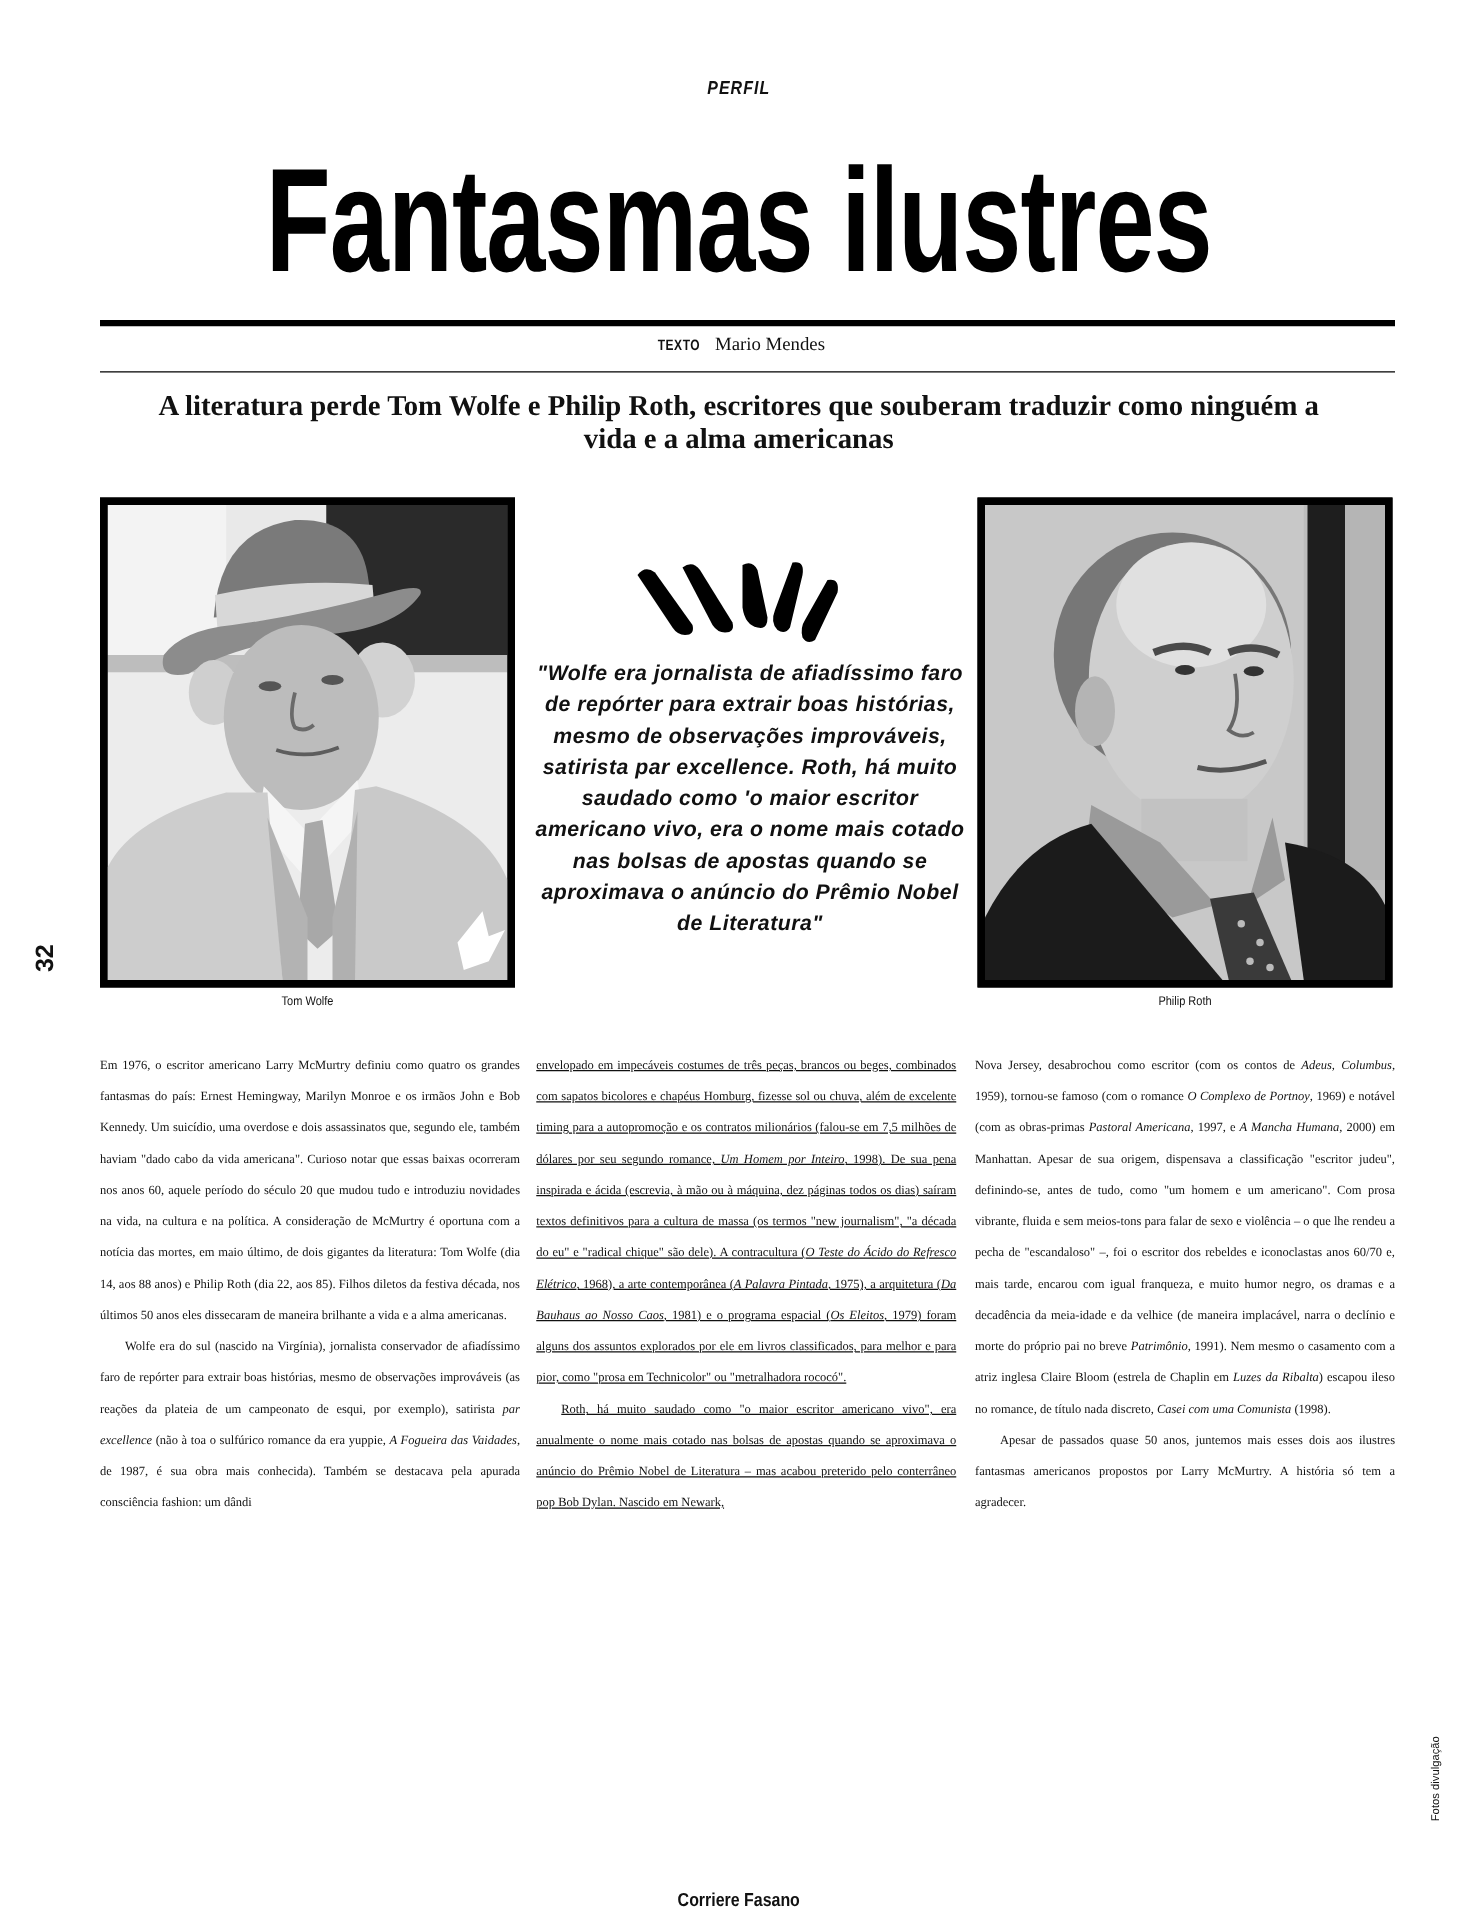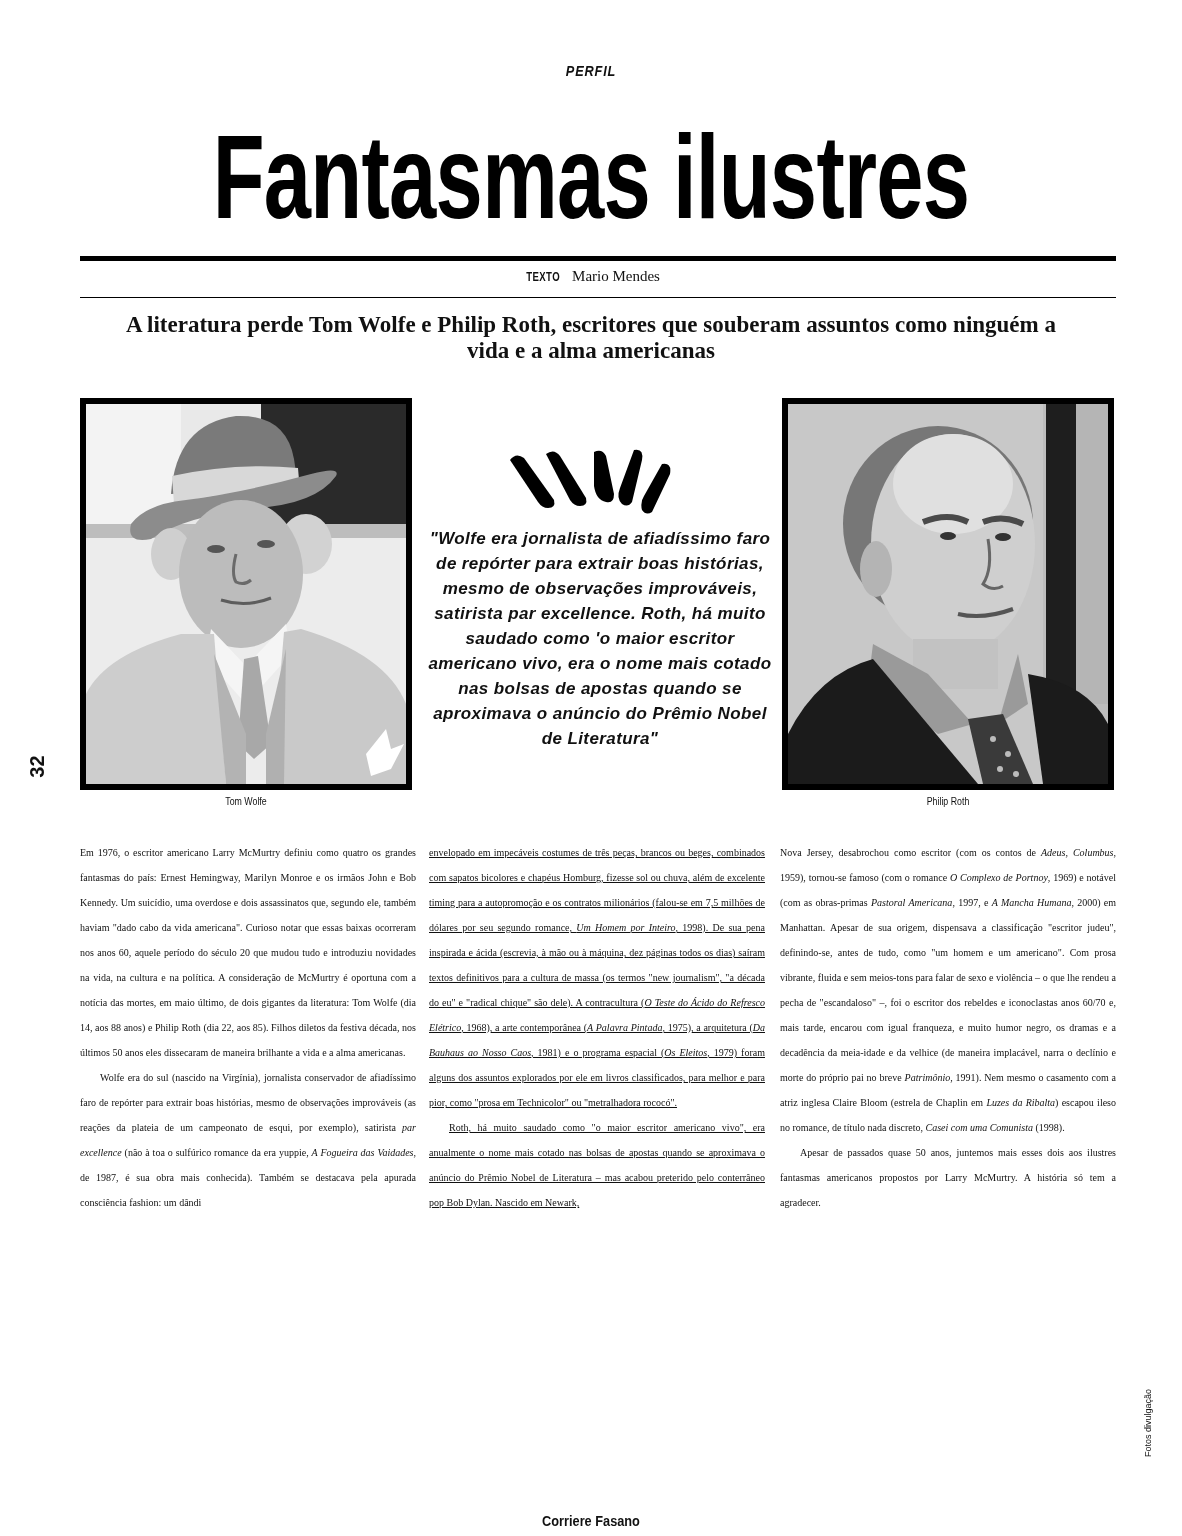--- a/index.html
+++ b/index.html
@@ -35,21 +35,21 @@
 <body>
 
 <div class="section-label">PERFIL</div>
 <h1 class="headline" style="margin:0;">Fantasmas ilustres</h1>
 <div class="rule-thick"></div>
 <div class="byline">
   <span class="label">TEXTO</span>
   <span>Mario Mendes</span>
 </div>
 <div class="rule-thin"></div>
-<div class="dek">A literatura perde Tom Wolfe e Philip Roth, escritores que souberam assuntos como ninguém a vida e a alma americanas</div>
+<div class="dek">A literatura perde Tom Wolfe e Philip Roth, escritores que souberam traduzir como ninguém a vida e a alma americanas</div>
 
 <div class="photo photo-left">
   <svg viewBox="0 0 320 380" preserveAspectRatio="none">
     <rect x="0" y="0" width="320" height="380" fill="#e9e9e9"></rect>
     <rect x="0" y="0" width="95" height="120" fill="#f3f3f3"></rect>
     <rect x="175" y="0" width="145" height="120" fill="#2a2a2a"></rect>
     <rect x="0" y="120" width="320" height="14" fill="#bdbdbd"></rect>
     <rect x="0" y="134" width="320" height="246" fill="#ececec"></rect>
 
     <path d="M85 90 Q90 20 150 12 Q200 10 208 55 L212 82 Z" fill="#7a7a7a"></path>

